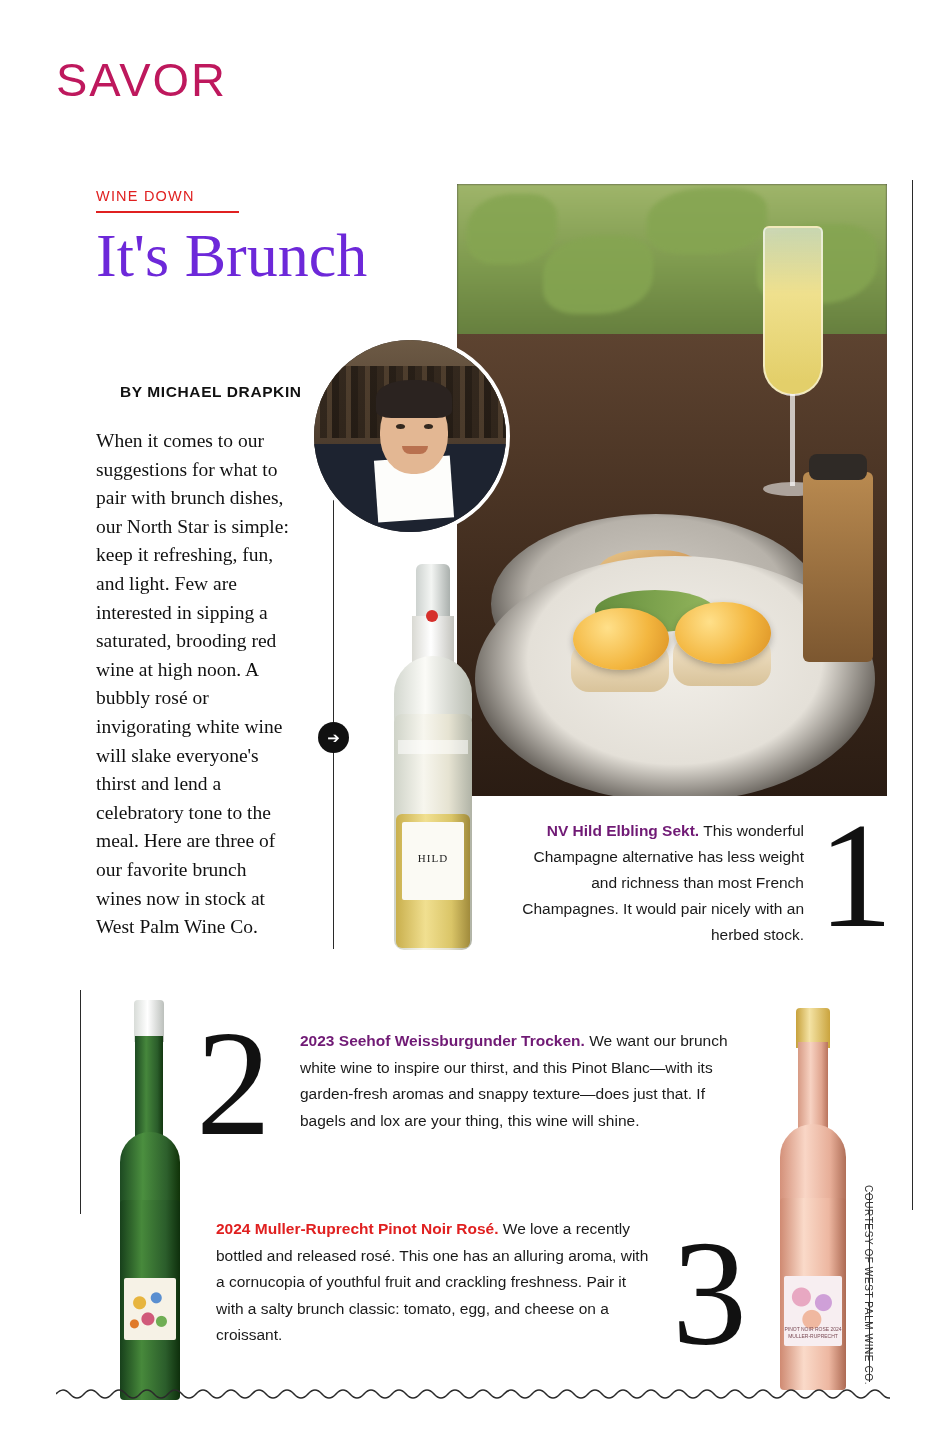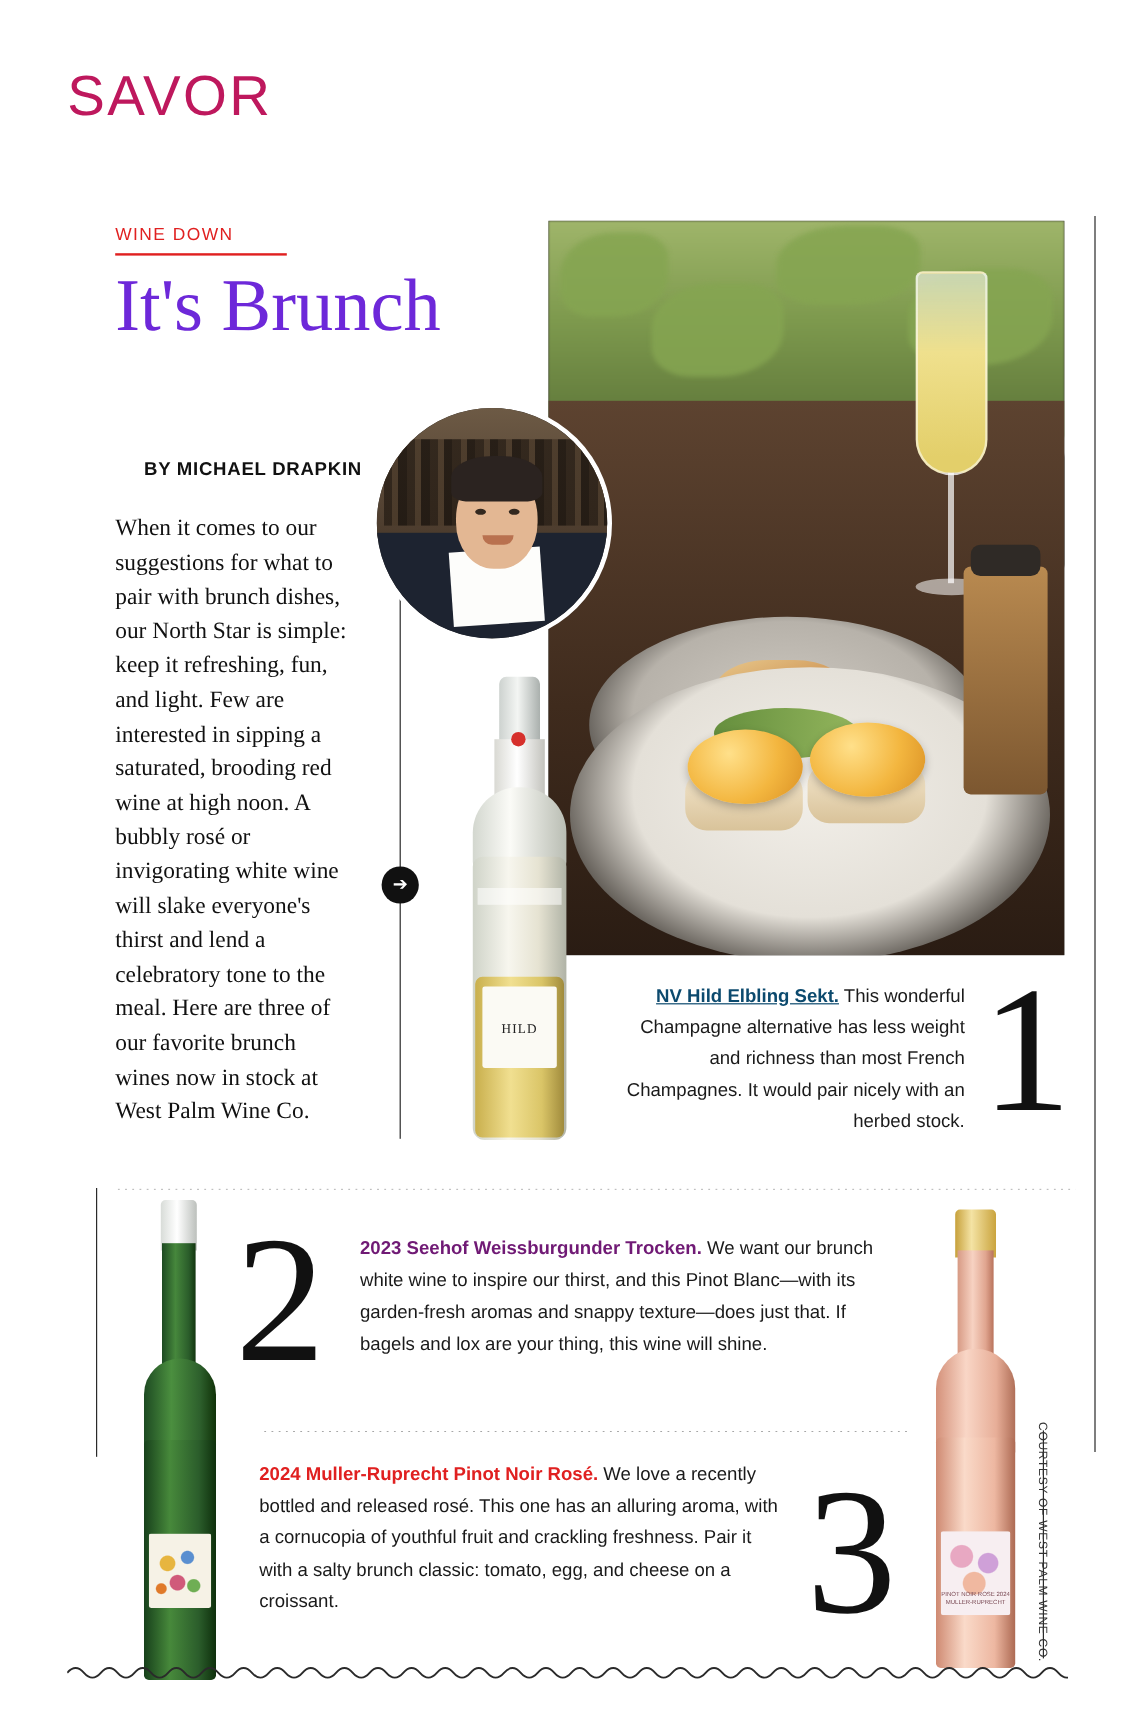--- a/index.html
+++ b/index.html
@@ -198,37 +198,37 @@
     background: linear-gradient(90deg,#d9d9d3,#ffffff 45%,#c3c3bd); }
   .b1-shoulder { position:absolute; left:16px; top:92px; width:78px; height:72px;
     background: linear-gradient(90deg,#d3d7cf,#fbfbf7 40%,#b9bdb3);
     border-radius: 38px 38px 10px 10px; }
   .b1-body { position:absolute; left:16px; top:150px; width:78px; height:236px;
     background: linear-gradient(90deg,#cfd3c8,#f7f6ee 38%,#e6e3d2 70%,#b0b3a6);
     border-radius: 8px 8px 10px 10px; }
   .b1-wine { position:absolute; left:18px; top:250px; width:74px; height:134px;
     background: linear-gradient(90deg,#c8ab3f,#f0dd86 40%,#d9c25c 75%,#9e8630);
     border-radius: 6px; opacity:.9; }
-  .b1-label { position:absolute; left:24px; top:258px; width:62px; height:68px;
+  .b1-label { position:absolute; left:24px; top:258px; width:62px; height:78px;
     background:#fbfaf4; border-radius:2px; }
   .b1-label .nm { position:absolute; left:0; right:0; top:30px; text-align:center;
     font-family:"Liberation Serif", serif; font-size:11px; letter-spacing:1px; color:#222; }
   .b1-capdot { position:absolute; left:48px; top:46px; width:12px; height:12px;
     border-radius:50%; background:#d6302c; }
   .b1-midlabel { position:absolute; left:20px; top:176px; width:70px; height:14px;
     background: rgba(255,255,255,.55); }
 
   
   .item1 {
     position: absolute;
     left: 506px; top: 818px; width: 298px;
     font-size: 15.5px; line-height: 26px; color: #1a1a1a;
     text-align: right;
   }
-  .item1 .t { font-weight: bold; color: #0c4a6e; text-decoration: underline; }
+  .item1 .t { font-weight: bold; color: #701a75; }
   .num1 {
     position: absolute; left: 818px; top: 800px;
     font-family: "Liberation Serif", serif;
     font-size: 150px; line-height: 1; color: #111;
   }
 
   
   .dots-top {
     position: absolute; left: 96px; top: 990px; width: 800px; height: 2px;
     background-image: radial-gradient(#999 0.9px, transparent 1px);

